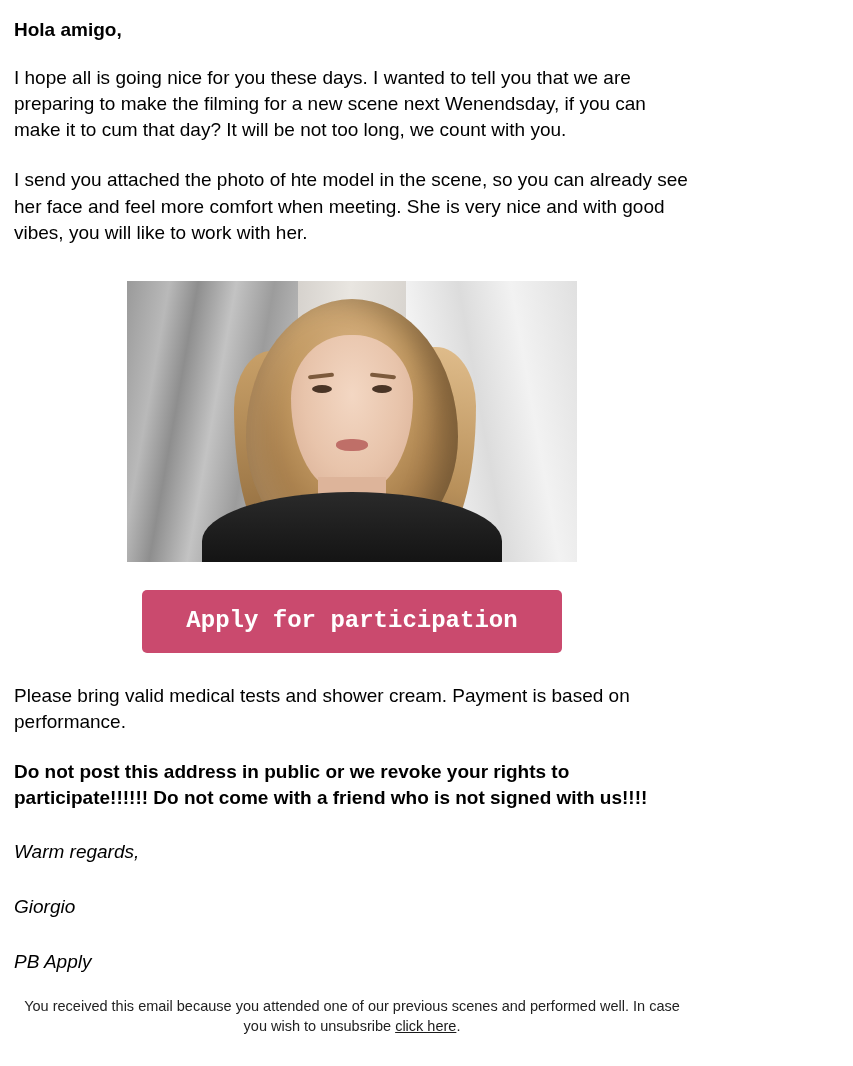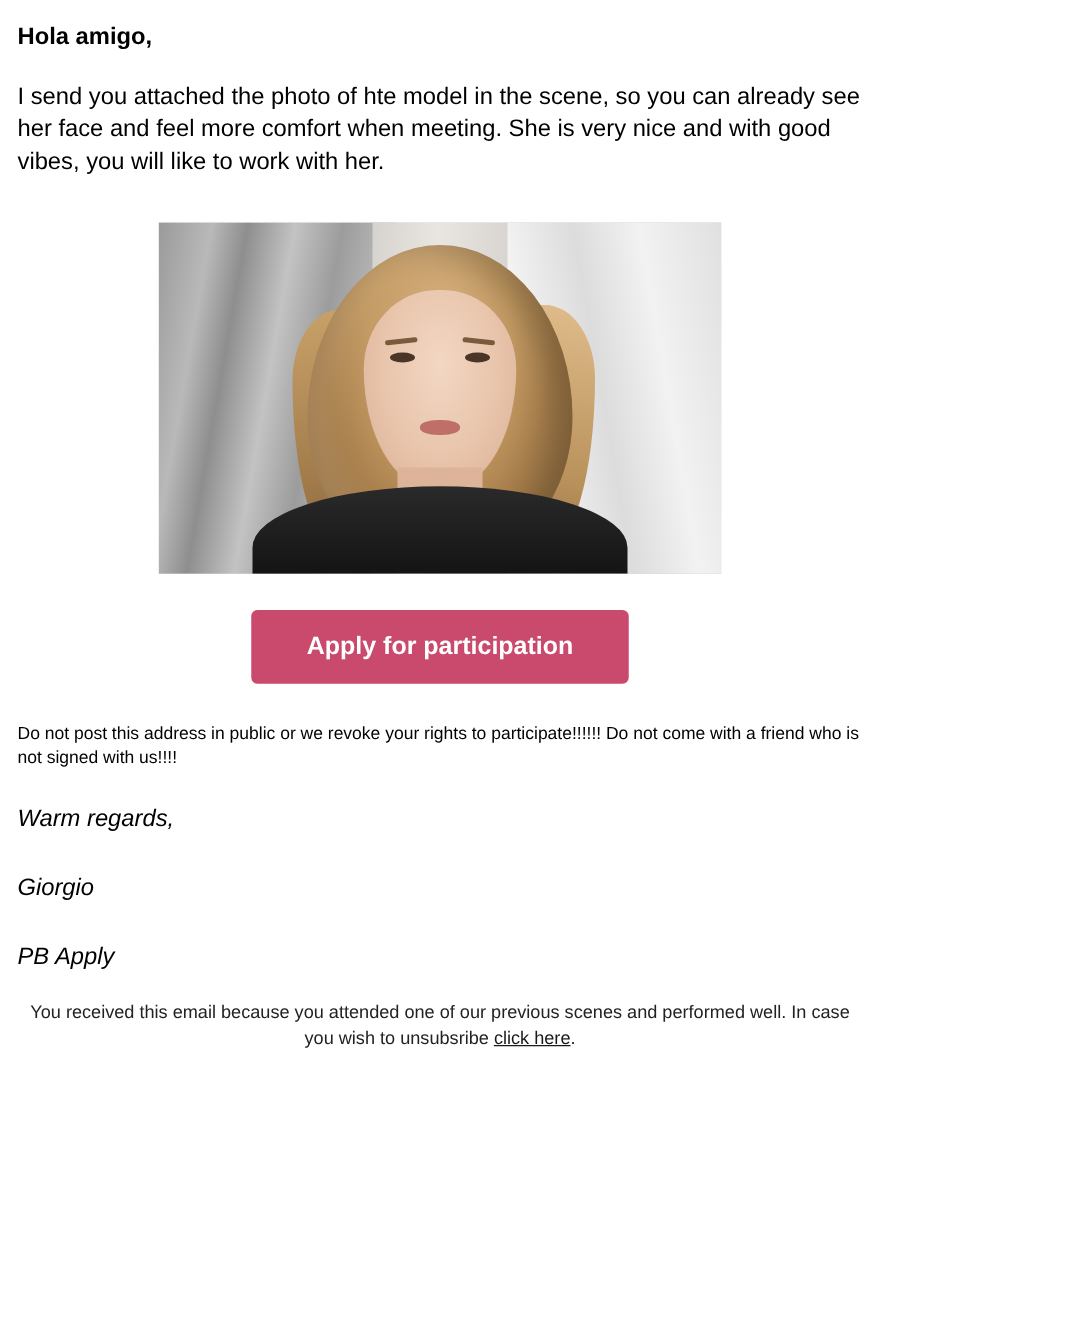--- a/index.html
+++ b/index.html
@@ -152,32 +152,32 @@
     border-radius: 50% 50% 0 0 / 70% 70% 0 0;
   }
   .cta-wrap {
     text-align: center;
     margin: 0 0 30px 0;
   }
   .cta-button {
     display: inline-block;
     background: #ca4a6e;
     color: #ffffff;
-    font-size: 20px;
+    font-size: 24px;
     font-weight: bold;
     padding: 19px 44px 20px 44px;
     border: none;
     border-radius: 5px;
     cursor: pointer;
-    font-family: Liberation Sans, sans-serif;
+    font-family: Liberation Mono, monospace;
     line-height: 1;
   }
   .bold-warning {
-    font-size: 14px;
-    font-weight: normal;
+    font-size: 19px;
+    font-weight: bold;
     line-height: 1.35;
     margin: 0 0 26px 0;
   }
   .signature {
     font-size: 19px;
     font-style: italic;
     line-height: 1.42;
     margin: 0 0 20px 0;
   }
   .signature div { white-space: pre; margin-top: 28px; }
@@ -194,20 +194,21 @@
     text-decoration: underline;
   }
 </style>
 </head>
 <body>
 
 <div class="email-body">
 
   <div class="greeting">Hola amigo,</div>
 
+  <p class="para">I hope all is going nice for you these days. I wanted to tell you that we are preparing to make the filming for a new scene next Wenendsday, if you can make it to cum that day? It will be not too long, we count with you.</p>
 
   <p class="para tight">I send you attached the photo of hte model in the scene, so you can already see her face and feel more comfort when meeting. She is very nice and with good vibes, you will like to work with her.</p>
 
   <div class="photo-wrap">
     <div class="photo">
       <div class="bg-left"></div>
       <div class="bg-right"></div>
       <div class="bg-mid"></div>
       <div class="hair-left"></div>
       <div class="hair-right"></div>
@@ -221,20 +222,21 @@
       <div class="neck"></div>
       <div class="shoulders"></div>
     </div>
   </div>
 
   <div class="cta-wrap">
     <button class="cta-button">Apply for participation</button>
   </div>
 
 
+  <p class="para">Please bring valid medical tests and shower cream. Payment is based on performance.</p>
 
   <p class="bold-warning">Do not post this address in public or we revoke your rights to participate!!!!!! Do not come with a friend who is not signed with us!!!!</p>
 
   <div class="signature">
     <div>Warm regards,</div>
     <div>Giorgio</div>
     <div>PB Apply</div>
   </div>
 
   <p class="footer">

